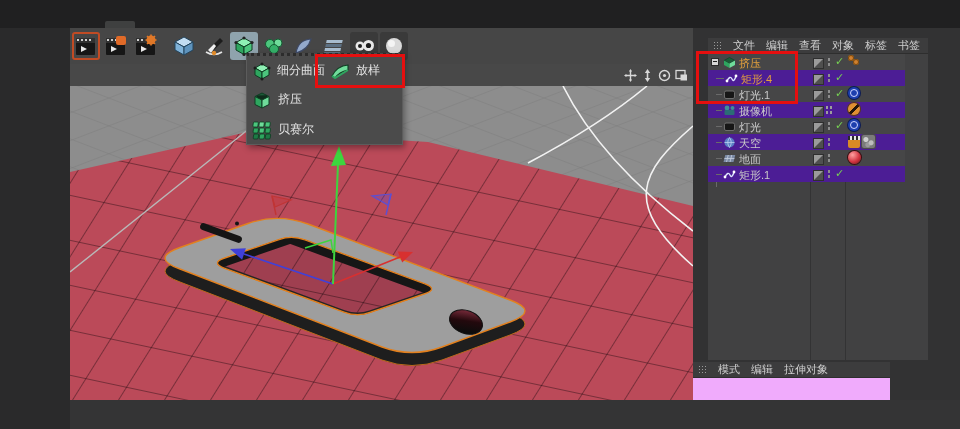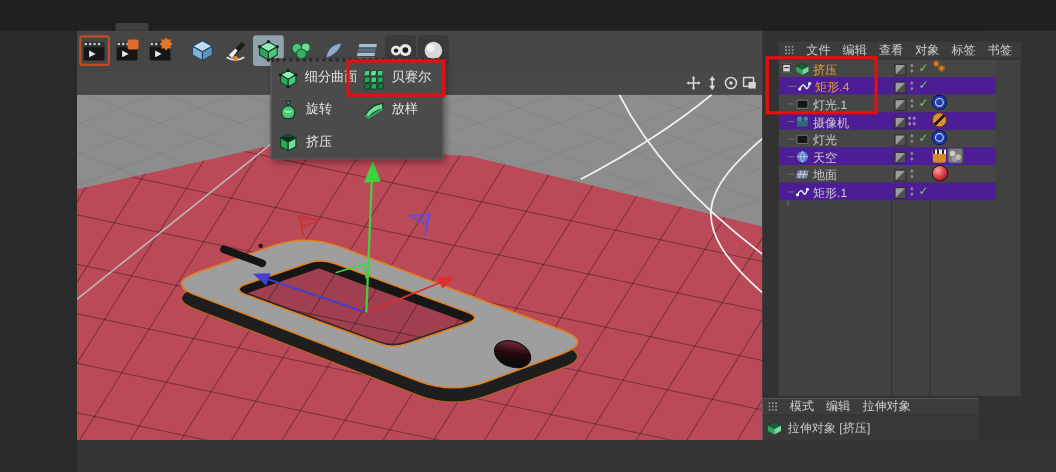--- a/index.html
+++ b/index.html
@@ -293,27 +293,20 @@
           <path d="M18 8 L11 12 V19 L18 15Z" fill="#4cc57d" stroke="#0e3d22"></path>
           <circle cx="4" cy="8" r="1.5" fill="#1c1c1c"></circle>
           <circle cx="18" cy="8" r="1.5" fill="#1c1c1c"></circle>
           <circle cx="11" cy="4" r="1.5" fill="#1c1c1c"></circle>
           <circle cx="11" cy="19" r="1.5" fill="#1c1c1c"></circle>
         </svg>
       <span class="gm-label">细分曲面</span>
     </div>
     <div class="gm-item">
       <svg width="22" height="22">
-          <path d="M9 3 h4 l-2 4 q6 1 6 6 q0 6 -6 6 q-6 0 -6-6 q0-5 6-6 Z" fill="#4cc57d" stroke="#0e3d22" stroke-width="1.1"></path>
-          <path d="M8 12 q3 2 6 0" fill="none" stroke="#bff5d4" stroke-width="1.2"></path>
-        </svg>
-      <span class="gm-label">旋转</span>
-    </div>
-    <div class="gm-item">
-      <svg width="22" height="22">
           <path d="M11 4 L18 7.5 11 11 4 7.5Z" fill="#1d5c38" stroke="#0e3d22"></path>
           <path d="M6 6.5 L16 6.2 L16 10 L6 10.4Z" fill="#0f2c1c"></path>
           <path d="M4 7.5 L11 11 V19 L4 15.5Z" fill="#2ea65f" stroke="#0e3d22"></path>
           <path d="M18 7.5 L11 11 V19 L18 15.5Z" fill="#6fdc9a" stroke="#0e3d22"></path>
         </svg>
       <span class="gm-label">挤压</span>
     </div>
     <div class="gm-item">
       <svg width="22" height="22">
           <g stroke="#0e3d22" stroke-width="0.8">
@@ -489,26 +482,18 @@
     </div>
   </div>
 
   <div class="abs" id="am">
     <div class="panel-menu">
       <span class="grid-icon"></span>
       <span>模式</span>
       <span>编辑</span>
       <span>拉伸对象</span>
     </div>
-    <div id="am-objrow">
-      <svg width="14" height="14">
-          <path d="M7 1.5 L13 4.8 7 8 1 4.8Z" fill="#1d5c38" stroke="#0e3d22" stroke-width=".7"></path>
-          <path d="M1 4.8 L7 8 V13 L1 9.8Z" fill="#2ea65f"></path>
-          <path d="M13 4.8 L7 8 V13 L13 9.8Z" fill="#6fdc9a"></path>
-        </svg>
-      <span>拉伸对象 [挤压]</span>
-    </div>
   </div>
 
   <div class="abs anno" id="anno-menu"></div>
   <div class="abs anno" id="anno-om"></div>
 
 </div>
 
 </body></html>

